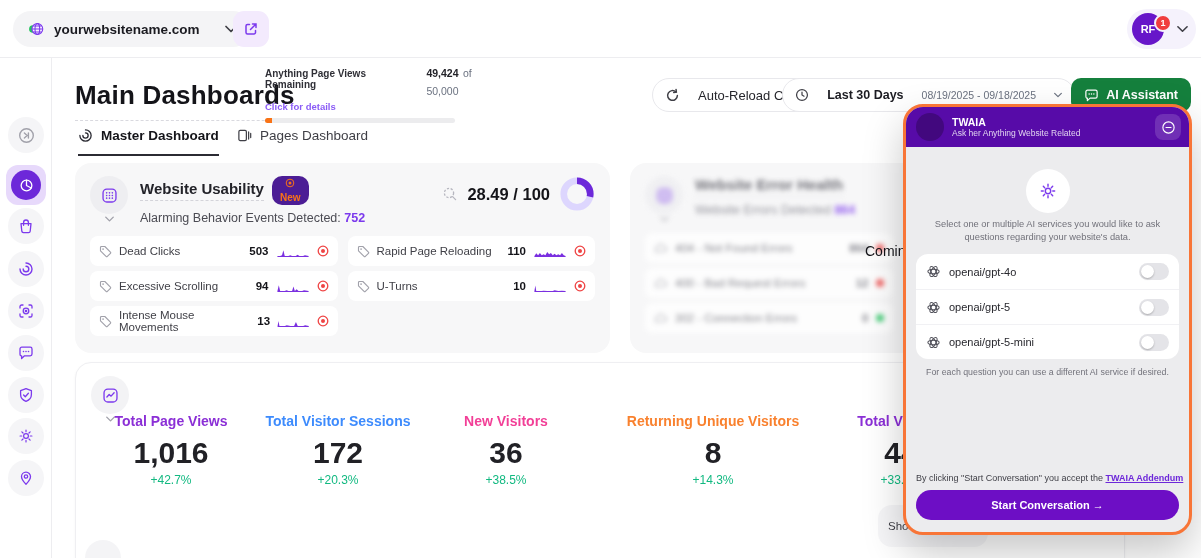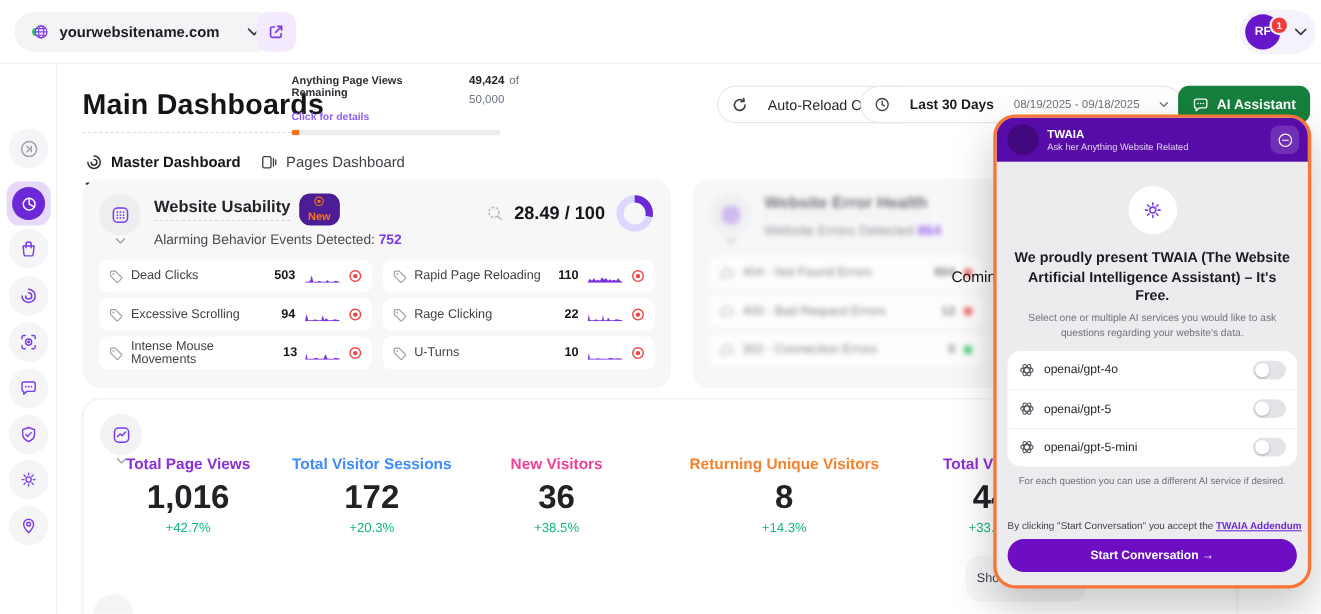--- a/index.html
+++ b/index.html
@@ -36,21 +36,21 @@
   .quota .bar { margin-top:6px; width:190px; height:5px; border-radius:3px; background:#ececee; overflow:hidden; }
   .quota .fill { width:7px; height:100%; background:#f97316; }
 
   .pill-btn { position:absolute; top:78px; height:34px; border:1px solid #e8e8ec; background:#fff; border-radius:17px; display:flex; align-items:center; gap:18px; padding:0 12px; cursor:pointer; }
   .pill-btn .t1 { font-size:13px; font-weight:500; color:#26262c; }
   .pill-btn .tb { font-size:12.5px; font-weight:700; color:#1c1c22; }
   .pill-btn .t2 { font-size:10.5px; color:#6b7280; }
   .ai-btn { position:absolute; right:10px; top:78px; height:34px; border-radius:10px; background:#15803d; color:#fff; display:flex; align-items:center; gap:7px; padding:0 13px; font-size:12.5px; font-weight:600; cursor:pointer; }
 
   
-  .tab { position:absolute; top:140px; display:flex; align-items:center; gap:8px; padding-bottom:11px; font-size:13.5px; cursor:pointer; color:#3f3f46; }
+  .tab { position:absolute; top:128px; display:flex; align-items:center; gap:8px; padding-bottom:11px; font-size:13.5px; cursor:pointer; color:#3f3f46; }
   .tab.active { color:#141419; font-weight:700; border-bottom:2px solid #2b2b33; }
 
   
   .card { position:absolute; top:163px; width:535px; height:190px; background:#f7f7f8; border-radius:16px; padding:13px 15px; }
   .card-head { display:flex; align-items:flex-start; }
   .icon-stack { display:flex; flex-direction:column; align-items:center; gap:2px; }
   .icon-circ { width:38px; height:38px; border-radius:50%; background:#eeeef1; display:flex; align-items:center; justify-content:center; }
   .head-text { margin-left:12px; }
   .title-row { display:flex; align-items:center; gap:8px; }
   .card-title { font-size:15px; font-weight:700; color:#232329; padding-bottom:3px; border-bottom:1px dashed #d4d4da; }
@@ -401,39 +401,20 @@
         <span>
             <svg width="13" height="13" viewBox="0 0 14 14" fill="none" stroke="#a1a1aa" stroke-width="1.2">
               <path d="M1.6 6.3V2.6a1 1 0 0 1 1-1h3.7l6 6a1 1 0 0 1 0 1.4L9 12.3a1 1 0 0 1-1.4 0z" stroke-linejoin="round"></path>
               <circle cx="4.4" cy="4.4" r=".9" fill="#a1a1aa" stroke="none"></circle>
             </svg>
           </span>
         <span class="mlabel">Rapid Page Reloading</span>
         <span class="mval">110</span>
         <svg class="spark" viewBox="0 0 34 12">
             <path d="M0 11 2 8 4 10 6 7.5 8 10 10 9 12 10 14 6.5 16 9 18 7.5 20 10 22 8.5 24 10 26 9 28 10 30 7.5 32 10 34 11 L34 12 0 12 Z" fill="#7a2fe0"></path>
-          </svg>
-        <span>
-            <svg width="12" height="12" viewBox="0 0 12 12">
-              <circle cx="6" cy="6" r="4.8" stroke="#ef4444" stroke-width="1.3" fill="none"></circle>
-              <circle cx="6" cy="6" r="2" fill="#ef4444"></circle>
-            </svg>
-          </span>
-      </div>
-      <div class="mrow">
-        <span>
-            <svg width="13" height="13" viewBox="0 0 14 14" fill="none" stroke="#a1a1aa" stroke-width="1.2">
-              <path d="M1.6 6.3V2.6a1 1 0 0 1 1-1h3.7l6 6a1 1 0 0 1 0 1.4L9 12.3a1 1 0 0 1-1.4 0z" stroke-linejoin="round"></path>
-              <circle cx="4.4" cy="4.4" r=".9" fill="#a1a1aa" stroke="none"></circle>
-            </svg>
-          </span>
-        <span class="mlabel">Rage Clicking</span>
-        <span class="mval">22</span>
-        <svg class="spark" viewBox="0 0 34 12">
-            <path d="M0 11 L1 4.5 2 11 6 11 8 10 10 11 14 11 15 5.5 16 11 19 11 20 8.5 22 11 26 11 28 10 34 11 L34 12 0 12 Z" fill="#7a2fe0"></path>
           </svg>
         <span>
             <svg width="12" height="12" viewBox="0 0 12 12">
               <circle cx="6" cy="6" r="4.8" stroke="#ef4444" stroke-width="1.3" fill="none"></circle>
               <circle cx="6" cy="6" r="2" fill="#ef4444"></circle>
             </svg>
           </span>
       </div>
       <div class="mrow">
         <span>
@@ -589,21 +570,20 @@
   </div>
   <div class="tw-body">
     <div class="tw-gear">
       <span>
           <svg width="18" height="18" viewBox="0 0 20 20" fill="none" stroke="#7c3aed" stroke-width="1.6" stroke-linecap="round">
             <circle cx="10" cy="10" r="3"></circle>
             <path d="M10 2.6v2.1M10 15.3v2.1M2.6 10h2.1M15.3 10h2.1M4.8 4.8l1.5 1.5M13.7 13.7l1.5 1.5M15.2 4.8l-1.5 1.5M6.3 13.7l-1.5 1.5"></path>
           </svg>
         </span>
     </div>
-    <div class="tw-heading">We proudly present TWAIA (The Website Artificial Intelligence Assistant) – It's Free.</div>
     <div class="tw-desc">Select one or multiple AI services you would like to ask questions regarding your website's data.</div>
     <div class="tw-list">
       <div class="tw-row">
         <span>
             <svg width="15" height="15" viewBox="0 0 16 16" fill="none" stroke="#52525b" stroke-width="1.1">
               <ellipse cx="8" cy="8" rx="6" ry="2.5"></ellipse>
               <ellipse cx="8" cy="8" rx="6" ry="2.5" transform="rotate(60 8 8)"></ellipse>
               <ellipse cx="8" cy="8" rx="6" ry="2.5" transform="rotate(120 8 8)"></ellipse>
             </svg>
           </span>

